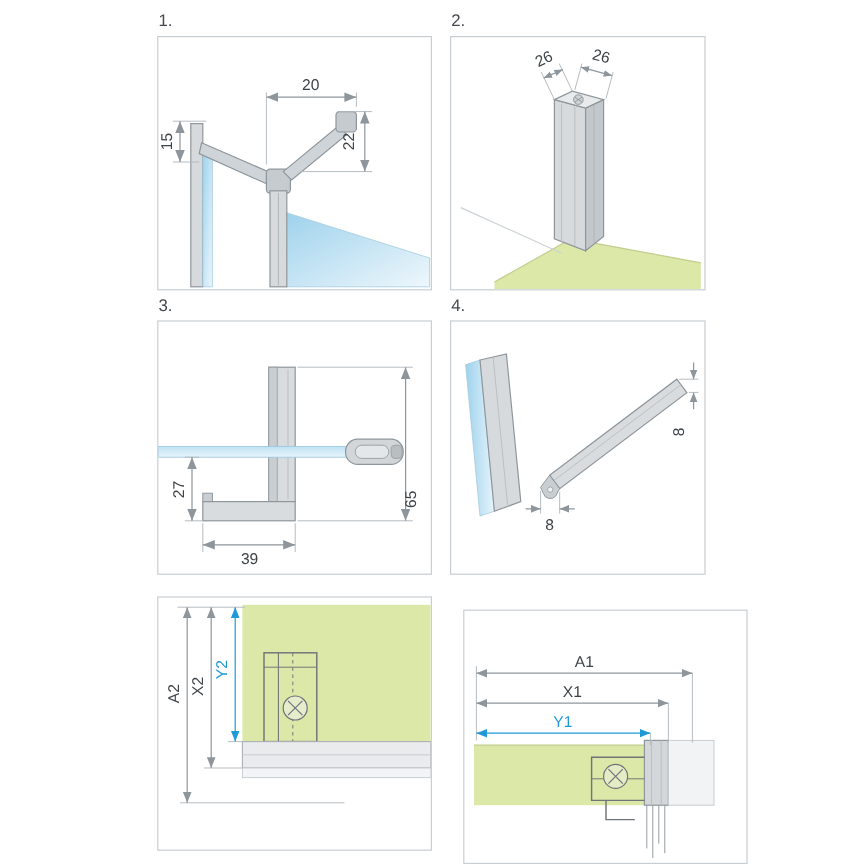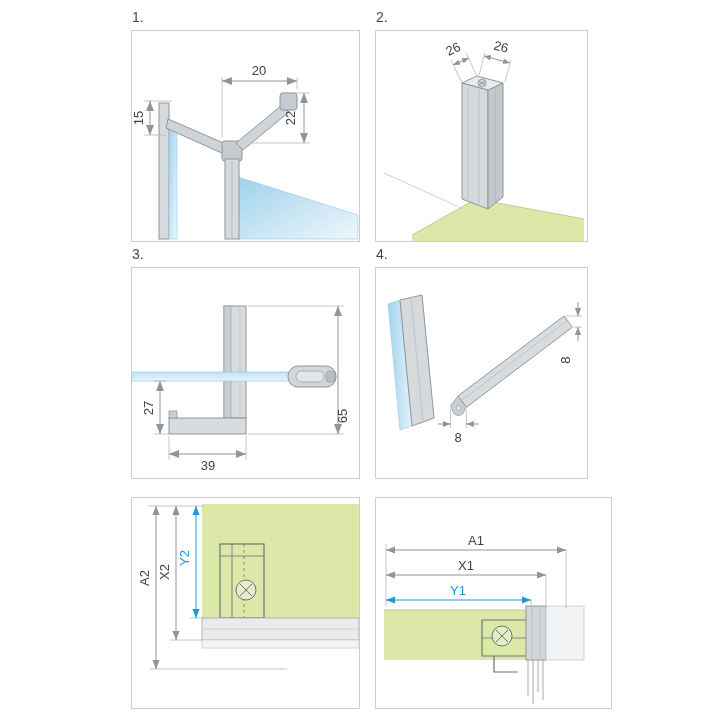--- a/index.html
+++ b/index.html
@@ -242,21 +242,21 @@
         <text class="dim-text" x="37" y="74" text-anchor="middle" transform="rotate(-90 37 74)">X2</text>
       </g>
       <g>
         <line class="extline" x1="58" y1="120" x2="72" y2="120"></line>
         <line x1="64" y1="8" x2="64" y2="120" stroke="#1f9ad6" stroke-width="1" marker-start="url(#ar5b)" marker-end="url(#ar5b)"></line>
         <text class="dim-text dim-blue" x="57" y="60" text-anchor="middle" transform="rotate(-90 57 60)">Y2</text>
       </g>
     </svg>
   </figure>
 
-  <figure class="panel" style="left:375px;top:497px;width:237px;height:212px;margin:0;">
+  <figure class="panel" style="left:375px;top:497px;width:237px;height:212px;margin:11px;">
     <svg viewBox="0 0 211 210" width="211" height="210">
       <defs>
         <marker id="ar6" viewBox="0 0 10 10" refX="10" refY="5" markerWidth="9" markerHeight="9" orient="auto-start-reverse" markerUnits="userSpaceOnUse">
             <path d="M0,1L10,5L0,9z" fill="#8f969b"></path>
           </marker>
         <marker id="ar6b" viewBox="0 0 10 10" refX="10" refY="5" markerWidth="9" markerHeight="9" orient="auto-start-reverse" markerUnits="userSpaceOnUse">
             <path d="M0,1L10,5L0,9z" fill="#1f9ad6"></path>
           </marker>
       </defs>
       <rect x="8" y="112" width="142" height="50" fill="#dce8a8"></rect>

